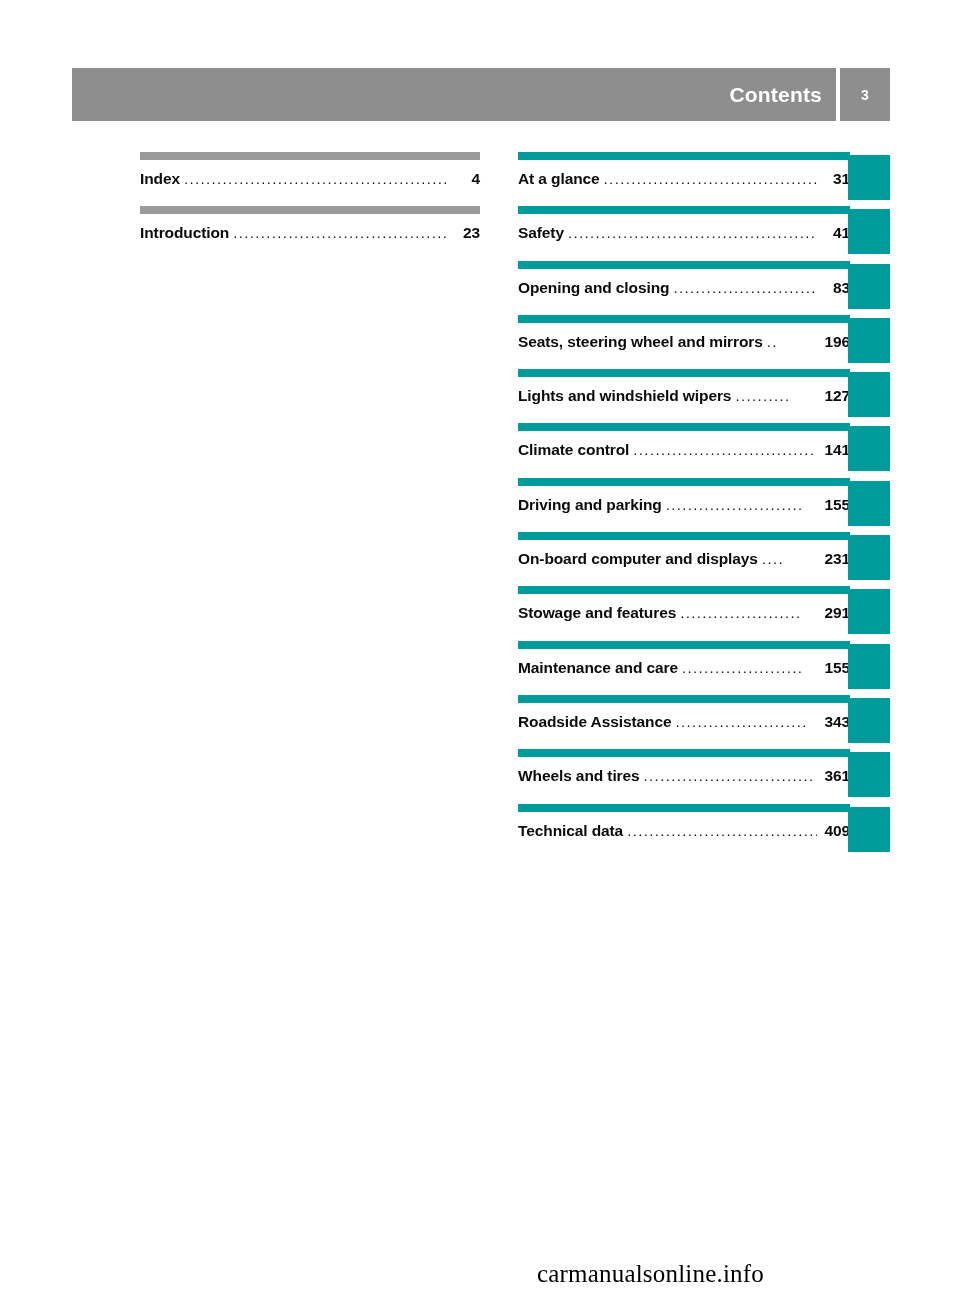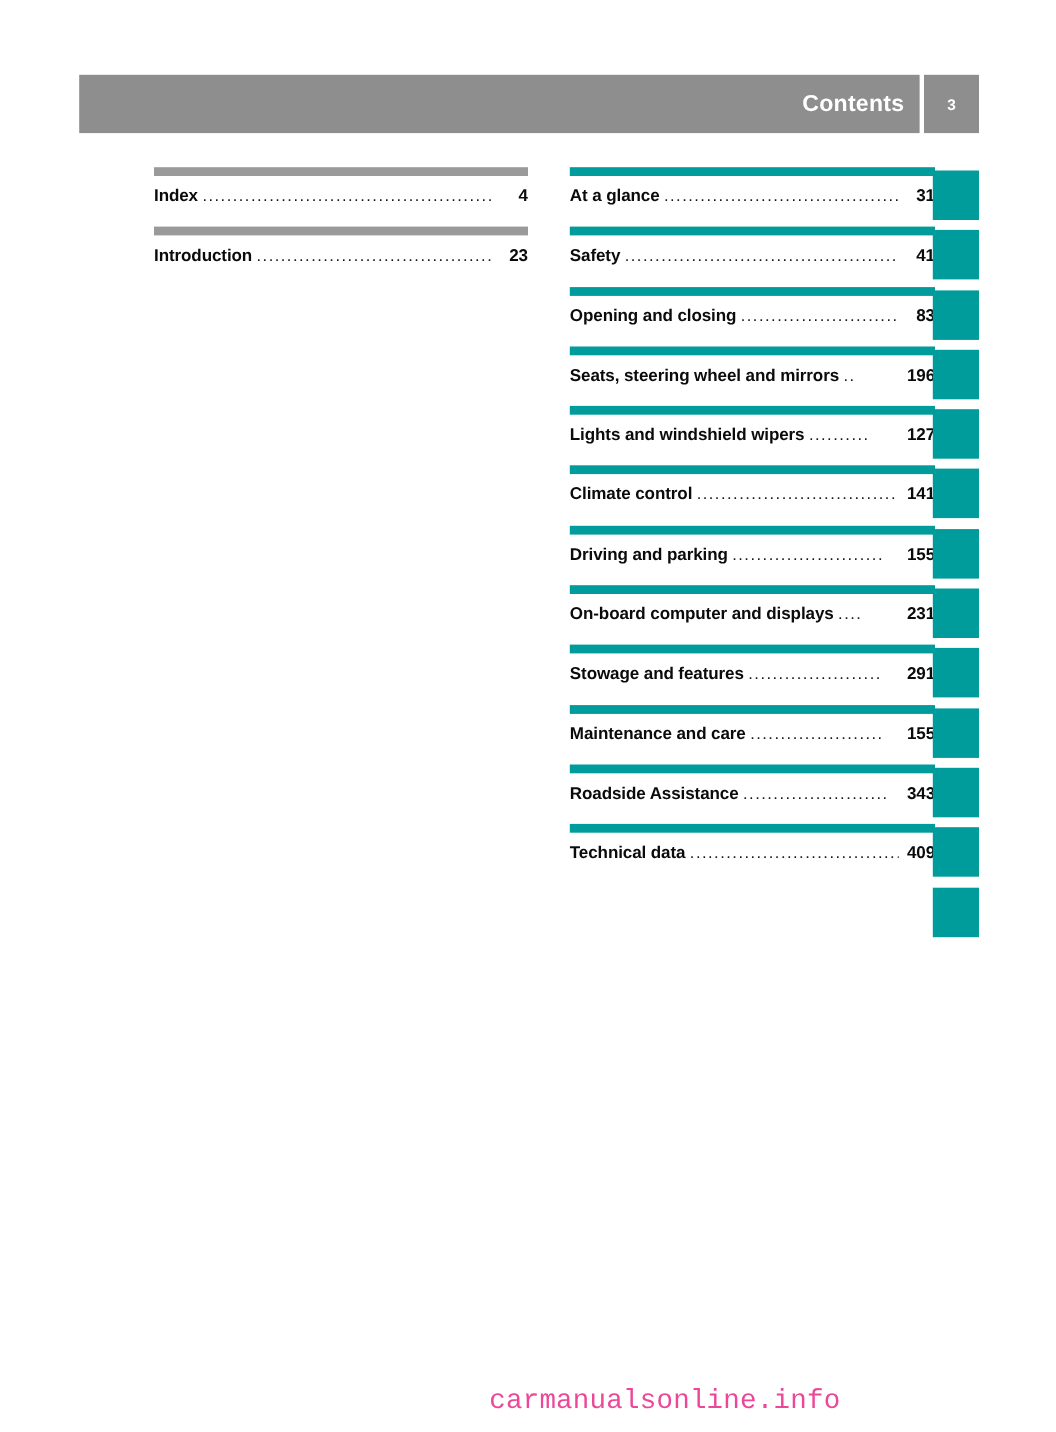--- a/index.html
+++ b/index.html
@@ -148,22 +148,22 @@
     background: #009b9b;
     margin-bottom: 9.3px;
   }
 
   
   .watermark {
     position: absolute;
     right: 22px;
     bottom: 14px;
     font-size: 25px;
-    color: #ec4899;
-    font-family: Liberation Mono, monospace;
+    color: #000000;
+    font-family: Liberation Serif, serif;
     letter-spacing: 0.2px;
     white-space: nowrap;
     margin-top: 12px;
   }
 </style>
 </head>
 <body>
 
 <div class="page">
 
@@ -280,20 +280,28 @@
         <div class="toc-rule"></div>
         <div class="toc-line">
           <span class="toc-label">Roadside Assistance</span>
           <span class="toc-dots">........................</span>
           <span class="toc-page">343</span>
         </div>
       </div>
       <div class="toc-entry">
         <div class="toc-rule"></div>
         <div class="toc-line">
+          <span class="toc-label">Wheels and tires</span>
+          <span class="toc-dots">...............................</span>
+          <span class="toc-page">361</span>
+        </div>
+      </div>
+      <div class="toc-entry">
+        <div class="toc-rule"></div>
+        <div class="toc-line">
           <span class="toc-label">Technical data</span>
           <span class="toc-dots">...................................</span>
           <span class="toc-page">409</span>
         </div>
       </div>
     </div>
 
   <div class="tabs" id="side-tabs">
       <div class="tab-block"></div>
       <div class="tab-block"></div>

